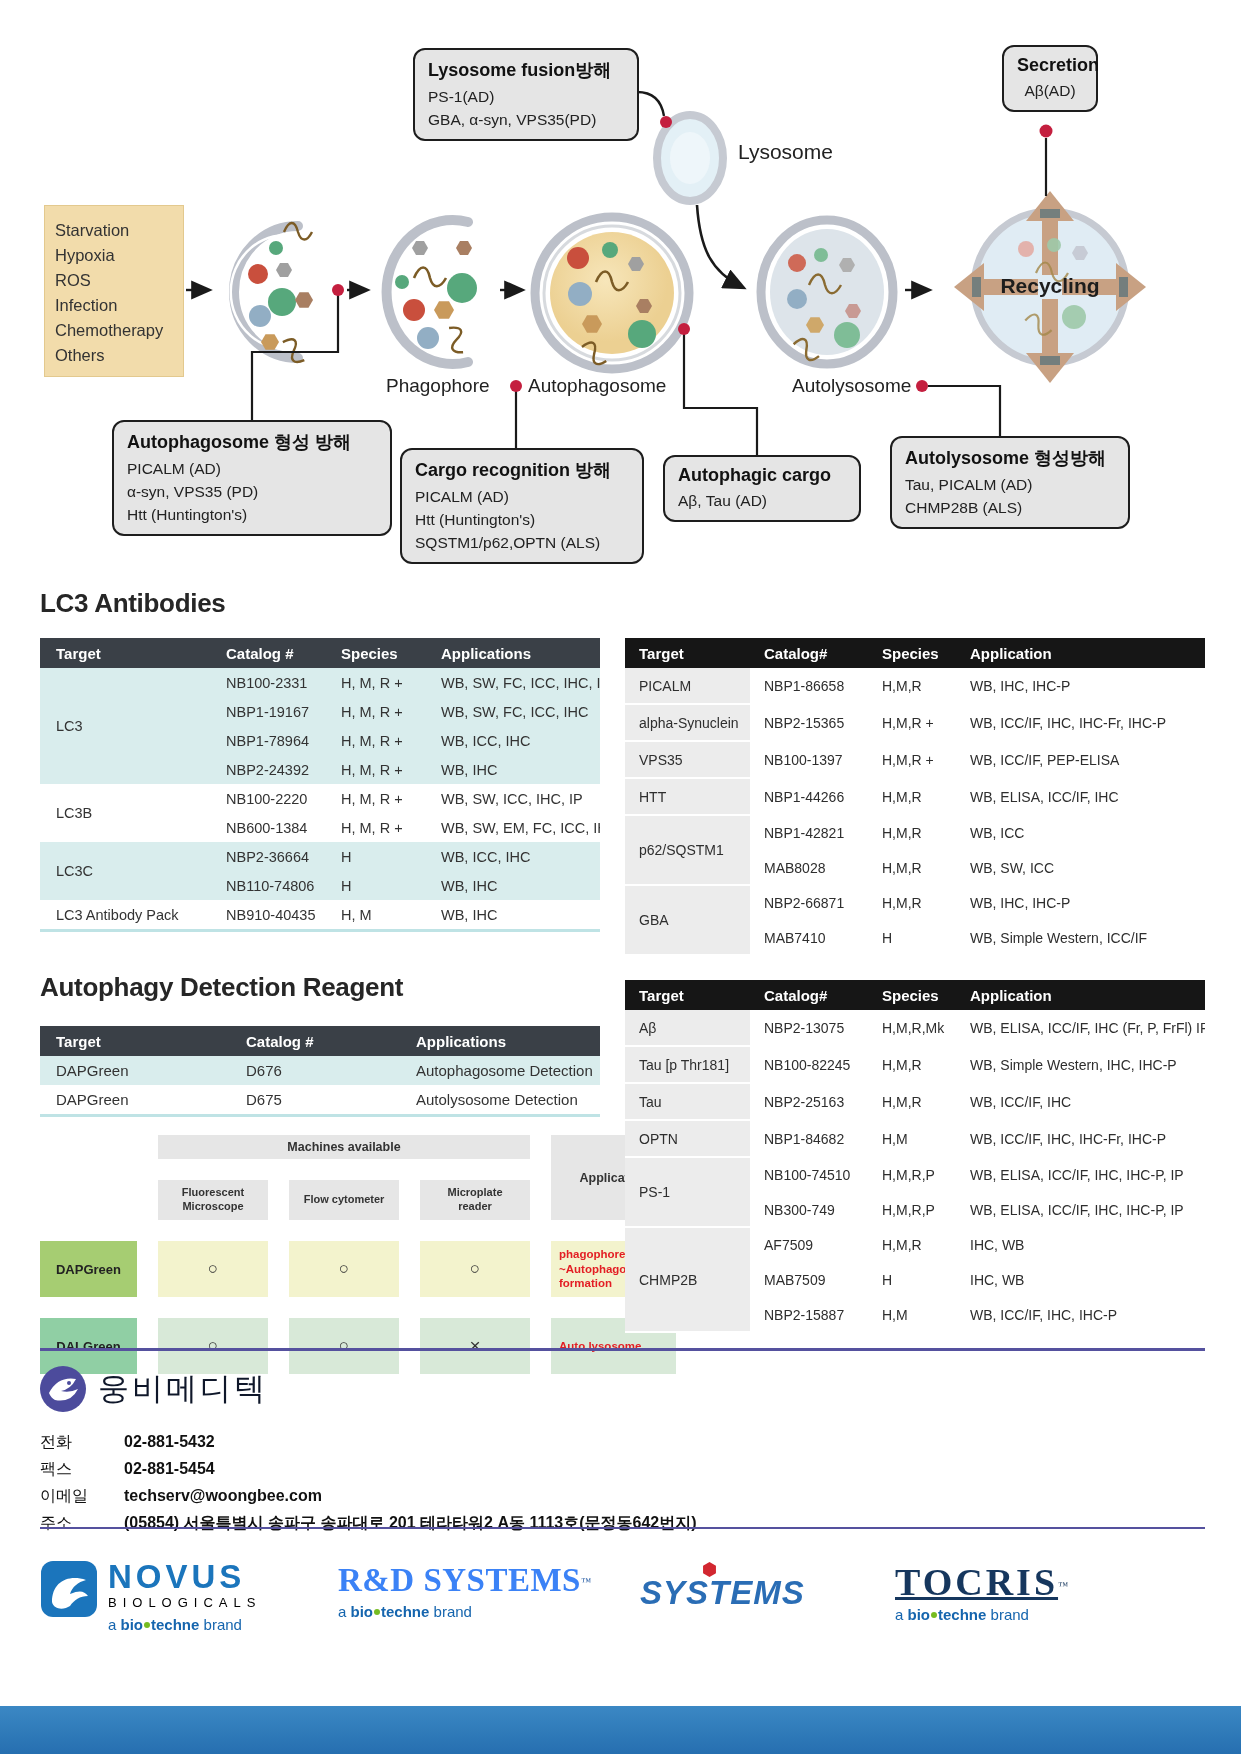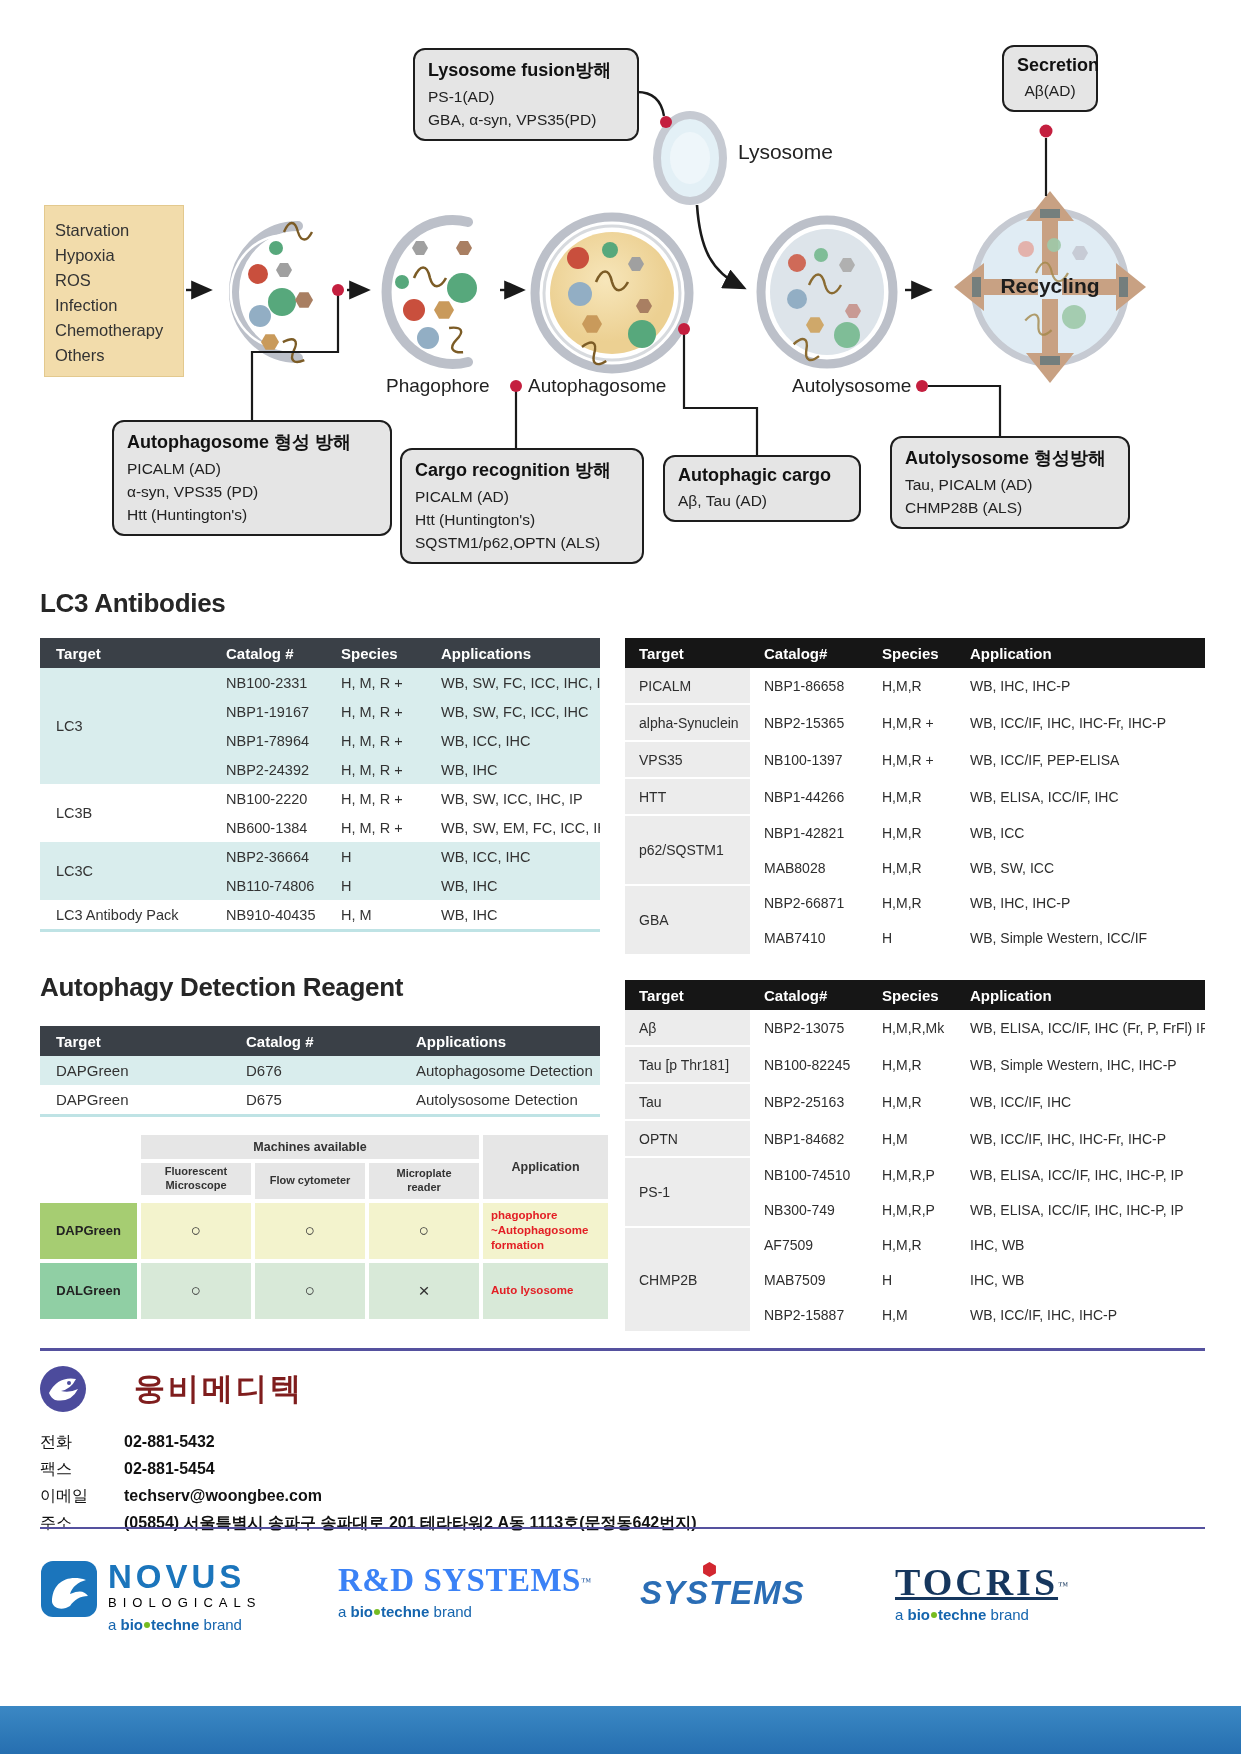--- a/index.html
+++ b/index.html
@@ -21,21 +21,21 @@
   .dkhead th{background:#3a4047;color:#fff;font-size:15px;font-weight:bold;text-align:left;height:30px;padding:0 0 0 16px;}
   .bkhead th{background:#161616;color:#fff;font-size:15px;font-weight:bold;text-align:left;height:30px;padding:0 0 0 14px;}
   .lc3t td{height:29px;font-size:14.5px;color:#333;padding:0 0 0 16px;}
   .lc3t tr.teal td{background:#d9eded;}
   .mkt td{height:35px;font-size:14px;color:#2e2e2e;padding:0 0 0 14px;}
   .mkt td.tcol{background:#ececec;border-bottom:2px solid #fff;}
   .det td{height:29px;font-size:15px;color:#333;padding:0 0 0 16px;}
   .det tr.teal td{background:#d9eded;}
   .teal-line{background:#bfe3e5;height:3px;}
   
-  .matrix{display:grid;grid-template-columns:97px 110px 110px 110px 125px;grid-auto-rows:auto;gap:4px;}
+  .matrix{display:grid;grid-template-columns:97px 110px 110px 110px 125px;grid-auto-rows:auto;gap:21px;}
   .mcell{display:flex;align-items:center;justify-content:center;text-align:center;}
   .mhead{background:#e6e6e6;color:#333;font-weight:bold;font-size:12.5px;}
   .mhead2{background:#e6e6e6;color:#333;font-weight:bold;font-size:11px;line-height:1.25;}
   .msym{font-size:17px;color:#333;}
   .redtxt{color:#e31e24;font-weight:bold;font-size:11.5px;line-height:1.3;text-align:left;justify-content:flex-start;padding:0 8px;}
   
   .contact-row{display:grid;grid-template-columns:84px auto;font-size:16px;line-height:27px;color:#111;}
   .contact-row .cv{font-weight:600;}
   .tagline{font-size:15px;color:#1565ae;}
   .tagline b{font-weight:bold;}
@@ -390,21 +390,21 @@
         <td>Autolysosome Detection</td>
       </tr>
     </tbody>
   </table>
   <div class="abs teal-line" style="left:40px;top:1114px;width:560px;"></div>
 
   <div class="abs matrix" style="left:40px;top:1135px;width:568px;">
     <div class="mcell" style="grid-column:1;grid-row:1/3;"></div>
     <div class="mcell mhead" style="grid-column:2/5;grid-row:1;height:24px;">Machines available</div>
     <div class="mcell mhead" style="grid-column:5;grid-row:1/3;">Application</div>
-    <div class="mcell mhead2" style="grid-column:2;grid-row:2;height:32px;padding:0 14px;">Fluorescent Microscope</div>
+    <div class="mcell mhead2" style="grid-column:2;grid-row:2;height:40px;padding:0 14px;">Fluorescent Microscope</div>
     <div class="mcell mhead2" style="grid-column:3;grid-row:2;">Flow cytometer</div>
     <div class="mcell mhead2" style="grid-column:4;grid-row:2;padding:4px 18px;">Microplate reader</div>
 
     <div class="mcell" style="grid-column:1;grid-row:3;height:56px;background:#a6cd72;font-weight:bold;font-size:13px;color:#222;">DAPGreen</div>
     <div class="mcell msym" style="grid-column:2;grid-row:3;background:#f3f3cd;">○</div>
     <div class="mcell msym" style="grid-column:3;grid-row:3;background:#f3f3cd;">○</div>
     <div class="mcell msym" style="grid-column:4;grid-row:3;background:#f3f3cd;">○</div>
     <div class="mcell redtxt" style="grid-column:5;grid-row:3;background:#f3f3cd;white-space:normal;">phagophore ~Autophagosome formation</div>
 
     <div class="mcell" style="grid-column:1;grid-row:4;height:56px;background:#90cfa4;font-weight:bold;font-size:13px;color:#222;">DALGreen</div>
@@ -485,21 +485,21 @@
   </table>
 
   <div class="abs" style="left:40px;top:1348px;width:1165px;height:3px;background:#55519e;"></div>
 
   <div class="abs" style="left:40px;top:1366px;display:flex;align-items:center;gap:12px;">
     <svg width="46" height="46" viewBox="0 0 46 46">
       <circle cx="23" cy="23" r="23" fill="#4c4b9c"></circle>
       <path d="M9,27 q9,-17 27,-14 q-5,10 -15,12 q9,2 17,-2 q-7,14 -23,11 q-4,-2 -6,-7 z" fill="#ffffff"></path>
       <circle cx="29" cy="17" r="2" fill="#4c4b9c"></circle>
     </svg>
-    <div style="font-size:31px;font-weight:bold;color:#7f1d1d;letter-spacing:3px;margin-left:36px;">웅비메디텍</div>
+    <div style="font-size:31px;font-weight:normal;color:#0f172a;letter-spacing:3px;">웅비메디텍</div>
   </div>
 
   <div class="abs" style="left:40px;top:1428px;width:900px;">
     <div class="contact-row">
       <div>전화</div>
       <div class="cv">02-881-5432</div>
     </div>
     <div class="contact-row">
       <div>팩스</div>
       <div class="cv">02-881-5454</div>

